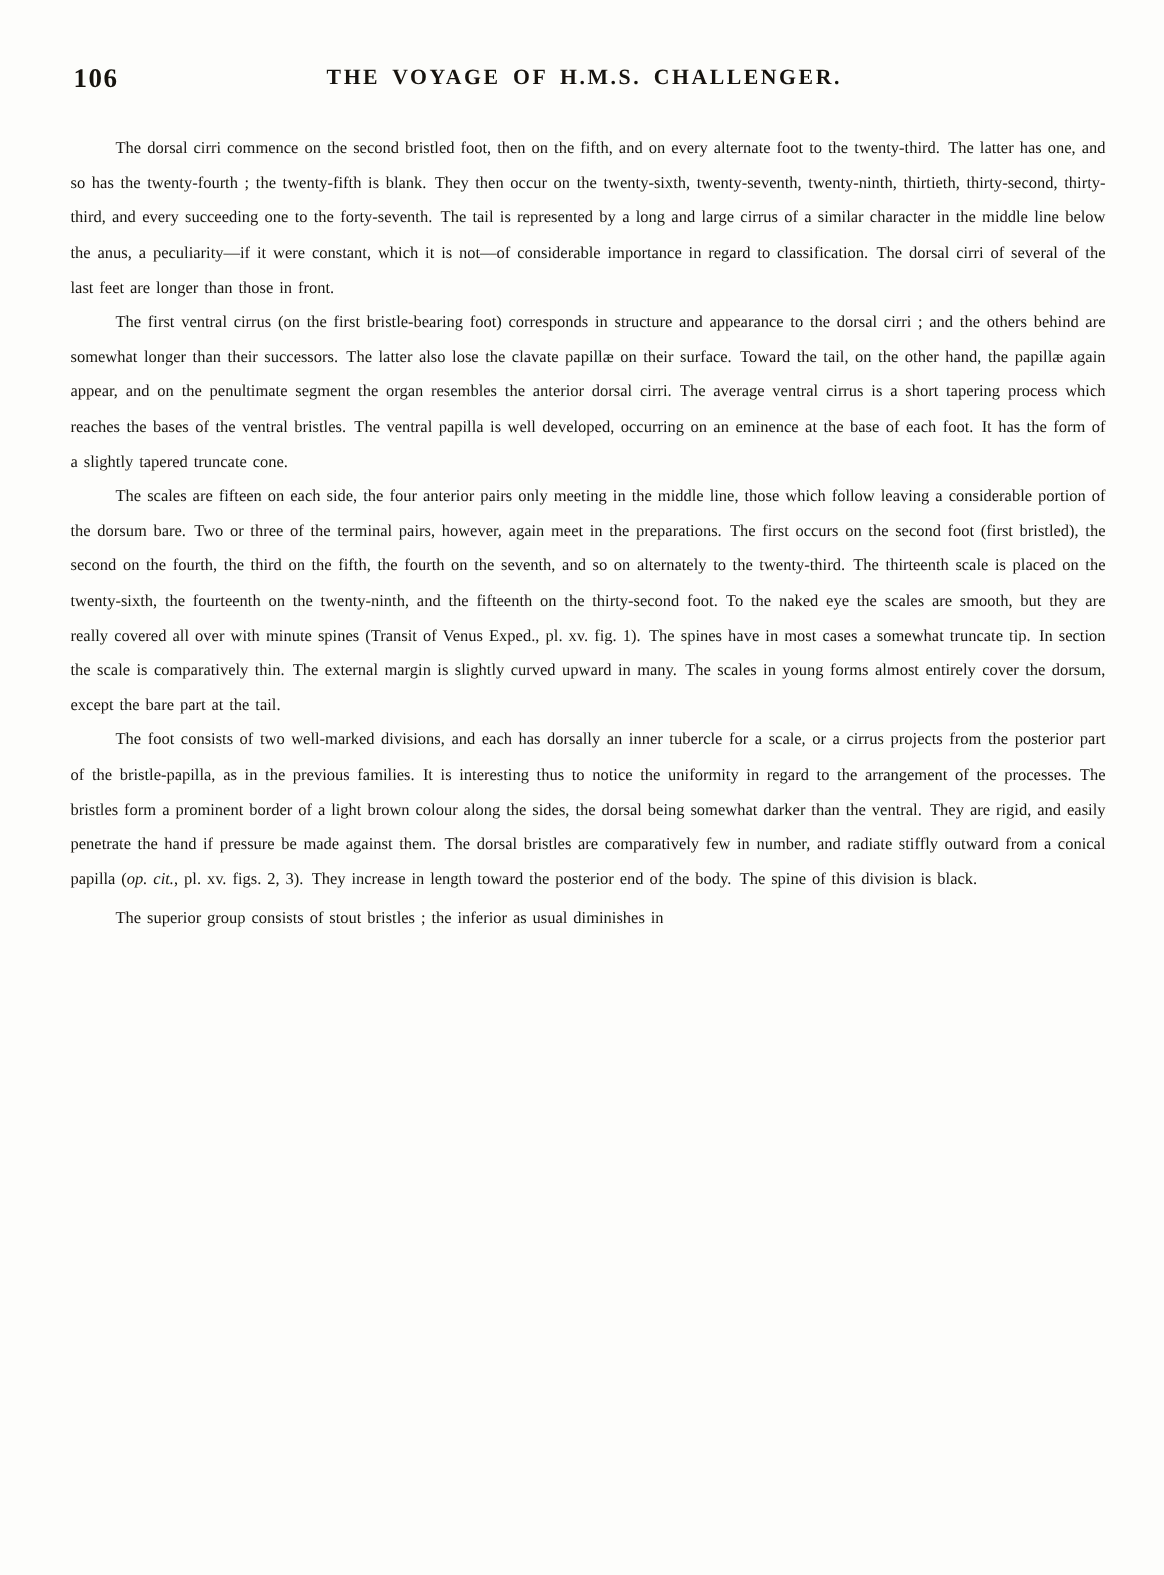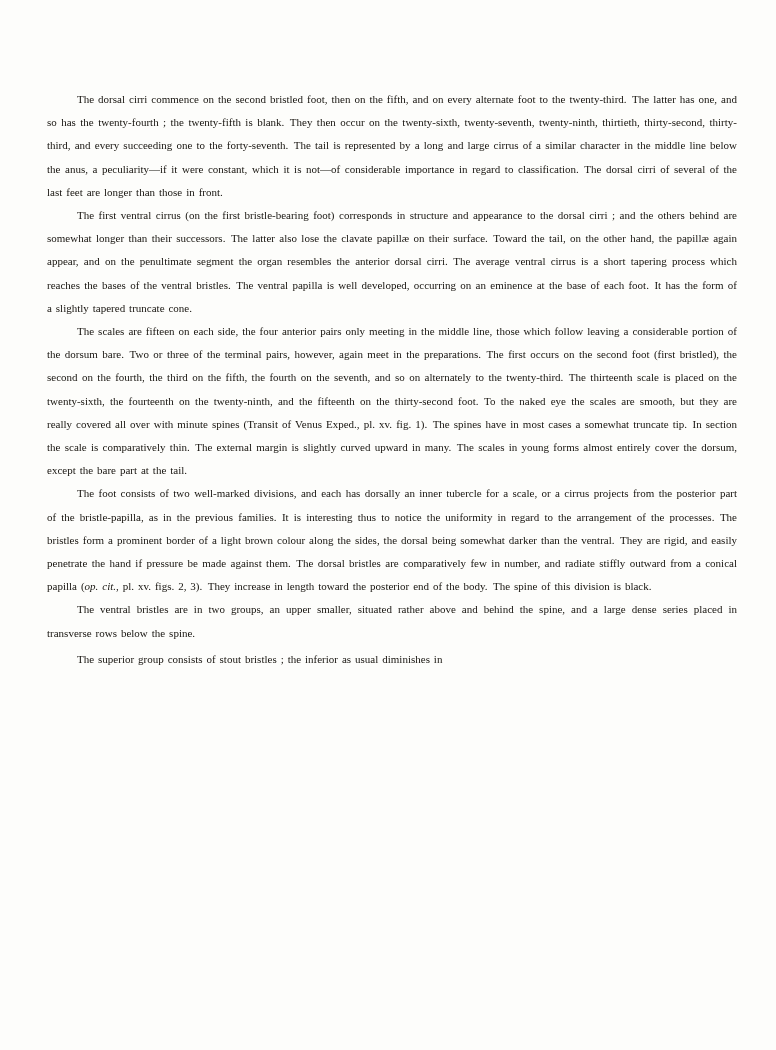--- a/index.html
+++ b/index.html
@@ -60,21 +60,24 @@
     margin-top: 3px;
   }
   .italic {
     font-style: italic;
   }
 </style>
 </head>
 <body>
 
 <div class="page">
+  <header class="running-head">
+    <span class="page-num">106</span>
+    <span class="head-title">THE VOYAGE OF H.M.S. CHALLENGER.</span>
+  </header>
   <main class="text-block">
       <p class="para"><span>The dorsal cirri commence on the second bristled foot, then on the fifth, and on every alternate foot to the twenty-third. The latter has one, and so has the twenty-fourth ; the twenty-fifth is blank. They then occur on the twenty-sixth, twenty-seventh, twenty-ninth, thirtieth, thirty-second, thirty-third, and every succeeding one to the forty-seventh. The tail is represented by a long and large cirrus of a similar character in the middle line below the anus, a peculiarity—if it were constant, which it is not—of considerable importance in regard to classification. The dorsal cirri of several of the last feet are longer than those in front.</span></p>
       <p class="para"><span>The first ventral cirrus (on the first bristle-bearing foot) corresponds in structure and appearance to the dorsal cirri ; and the others behind are somewhat longer than their successors. The latter also lose the clavate papillæ on their surface. Toward the tail, on the other hand, the papillæ again appear, and on the penultimate segment the organ resembles the anterior dorsal cirri. The average ventral cirrus is a short tapering process which reaches the bases of the ventral bristles. The ventral papilla is well developed, occurring on an eminence at the base of each foot. It has the form of a slightly tapered truncate cone.</span></p>
       <p class="para"><span>The scales are fifteen on each side, the four anterior pairs only meeting in the middle line, those which follow leaving a considerable portion of the dorsum bare. Two or three of the terminal pairs, however, again meet in the preparations. The first occurs on the second foot (first bristled), the second on the fourth, the third on the fifth, the fourth on the seventh, and so on alternately to the twenty-third. The thirteenth scale is placed on the twenty-sixth, the fourteenth on the twenty-ninth, and the fifteenth on the thirty-second foot. To the naked eye the scales are smooth, but they are really covered all over with minute spines (Transit of Venus Exped., pl. xv. fig. 1). The spines have in most cases a somewhat truncate tip. In section the scale is comparatively thin. The external margin is slightly curved upward in many. The scales in young forms almost entirely cover the dorsum, except the bare part at the tail.</span></p>
       <p class="para"><span>The foot consists of two well-marked divisions, and each has dorsally an inner tubercle for a scale, or a cirrus projects from the posterior part of the bristle-papilla, as in the previous families. It is interesting thus to notice the uniformity in regard to the arrangement of the processes. The bristles form a prominent border of a light brown colour along the sides, the dorsal being somewhat darker than the ventral. They are rigid, and easily penetrate the hand if pressure be made against them. The dorsal bristles are comparatively few in number, and radiate stiffly outward from a conical papilla (</span><span class="italic">op. cit.</span><span>, pl. xv. figs. 2, 3). They increase in length toward the posterior end of the body. The spine of this division is black.</span></p>
-      <p class="para"><span>The ventral bristles are in two groups, an upper smaller, situated rather above and behind the spine, and a large dense series placed in transverse rows below the spine.</span></p>
       <p class="para"><span>The superior group consists of stout bristles ; the inferior as usual diminishes in</span></p>
     </main>
 </div>
 
 </body></html>

